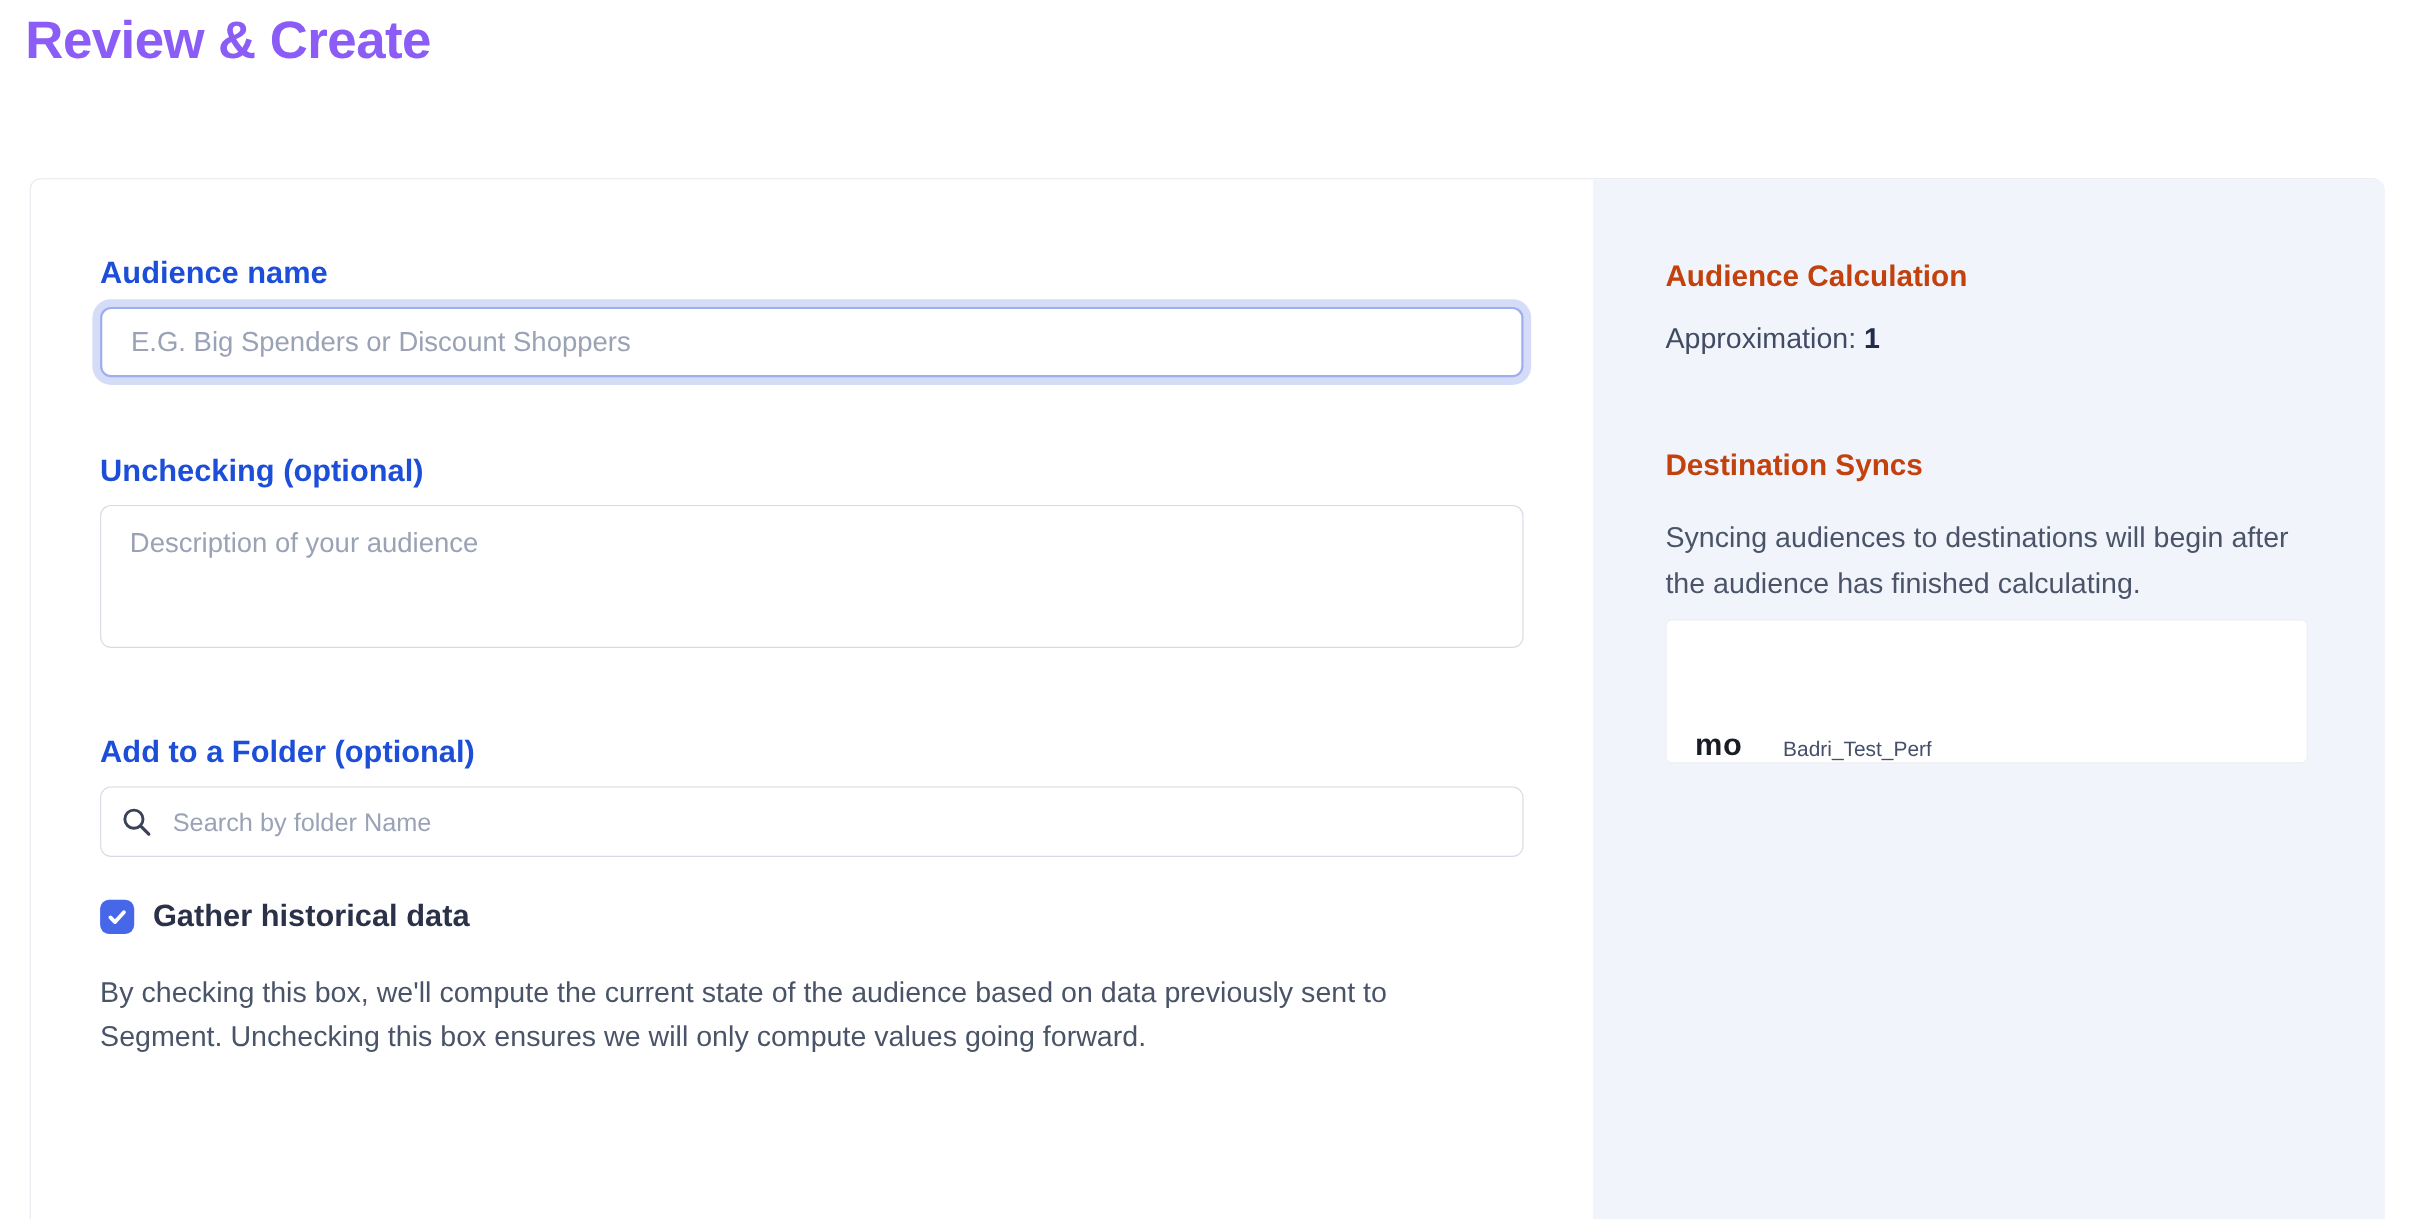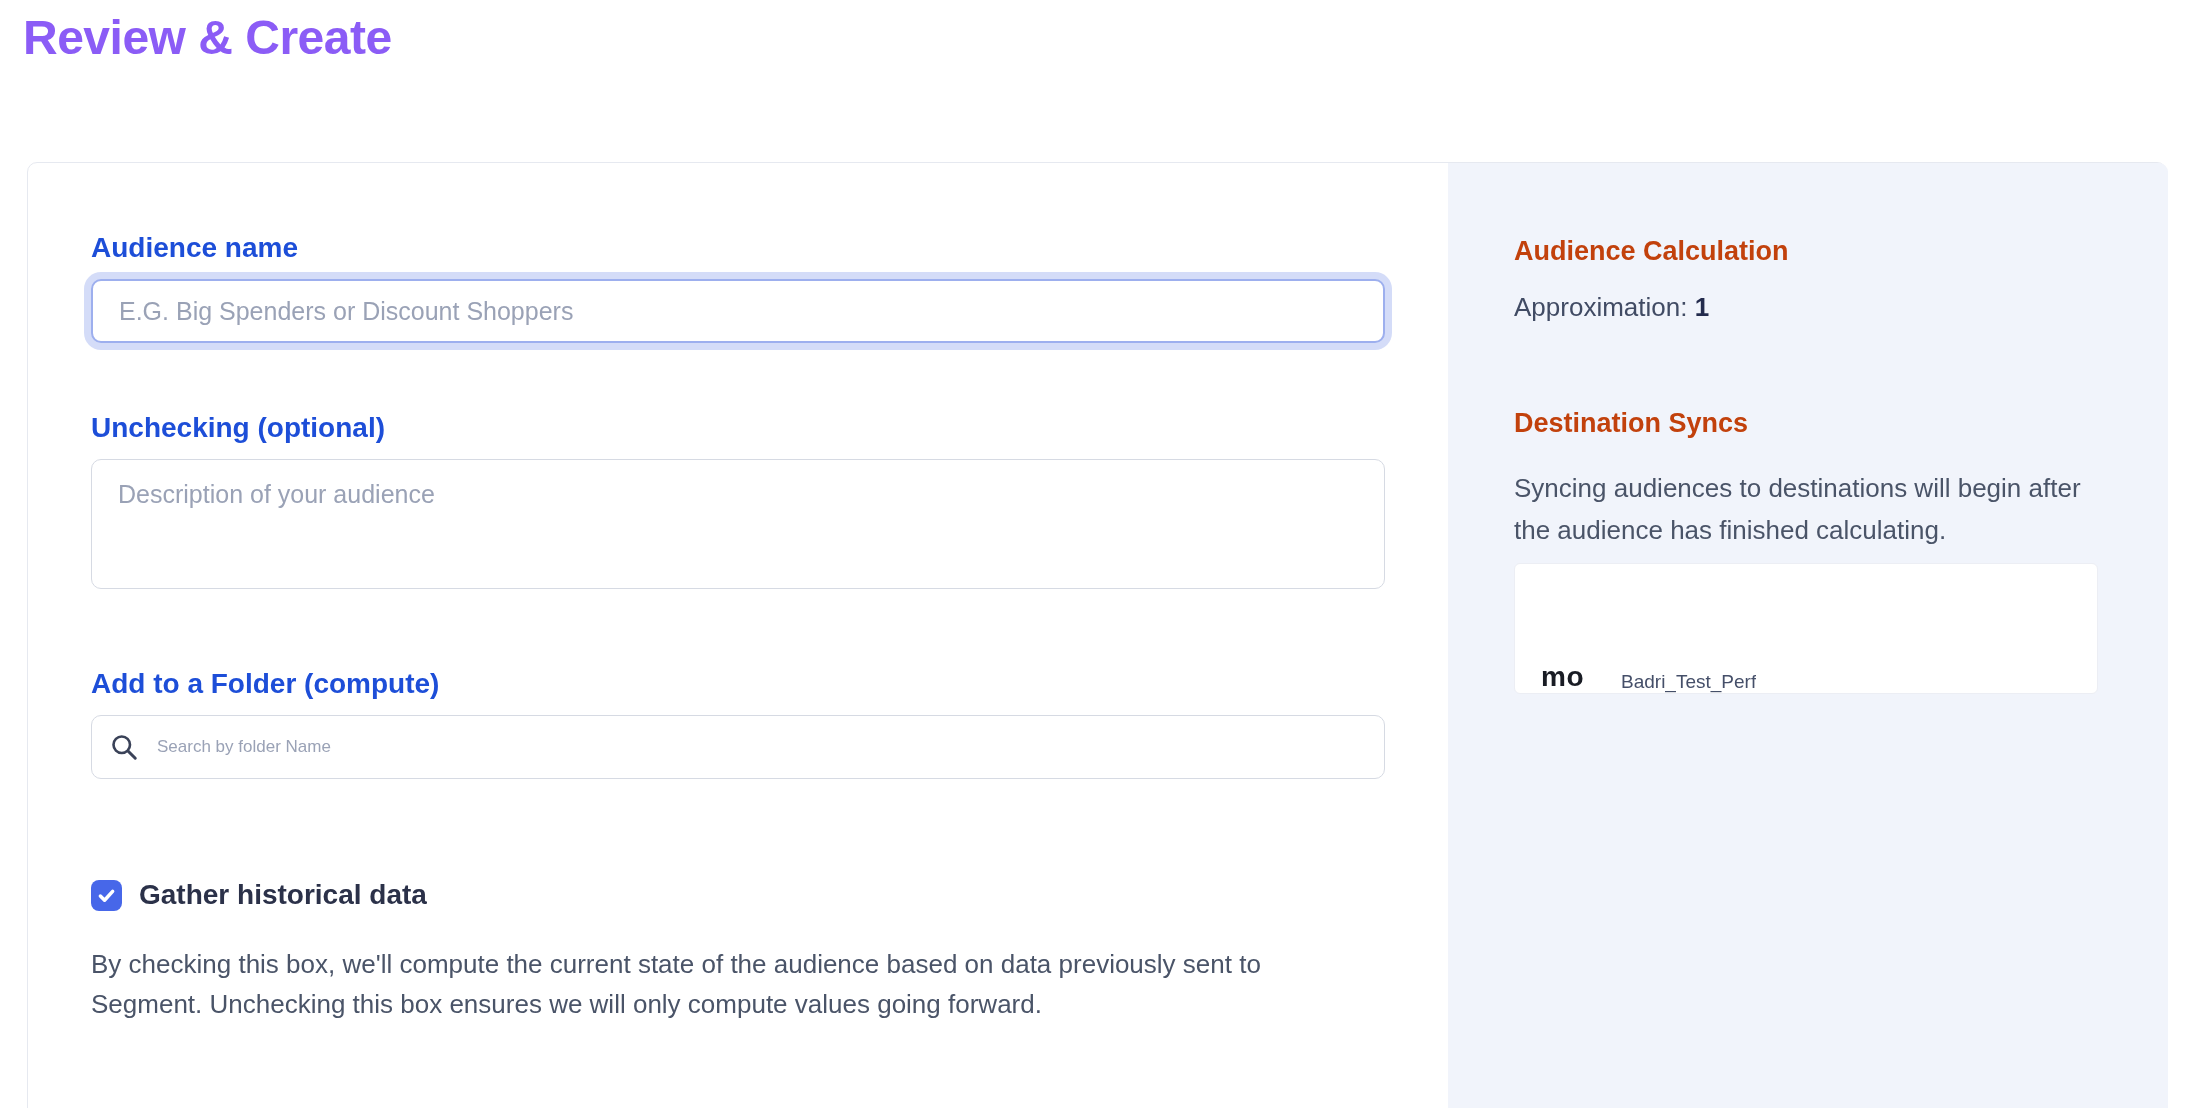--- a/index.html
+++ b/index.html
@@ -58,24 +58,24 @@
   .search-wrap {
     display: flex; align-items: center;
     width: 100%; height: 64px;
     border: 1.5px solid #d6dae3; border-radius: 10px;
     padding: 0 20px 0 17px;
     background: #fff;
   }
   .search-wrap .icon { flex: none; display: flex; margin-right: 18px; }
   .search-field {
     flex: 1; border: none; outline: none; background: transparent;
-    font-family: inherit; font-size: 17px; color: #2a3147;
+    font-family: inherit; font-size: 23px; color: #2a3147;
   }
   .checkbox-row {
-    margin-top: 100px;
+    margin-top: 38px;
     display: flex; align-items: center;
   }
   .checkbox {
     width: 31px; height: 31px; flex: none;
     background: #4767e9; border-radius: 8px;
     display: flex; align-items: center; justify-content: center;
     cursor: pointer;
   }
   .checkbox-label {
     margin-left: 17px;
@@ -137,21 +137,21 @@
 
     <label class="field-label">Audience name</label>
     <input class="text-input focused" type="text" placeholder="E.G. Big Spenders or Discount Shoppers" style="">
 
     <div class="group-desc">
       <label class="field-label">Unchecking (optional)</label>
       <textarea class="text-area" placeholder="Description of your audience" style=""></textarea>
     </div>
 
     <div class="group-folder">
-      <label class="field-label">Add to a Folder (compute)</label>
+      <label class="field-label">Add to a Folder (optional)</label>
       <div class="search-wrap">
         <span class="icon">
           <svg width="30" height="30" viewBox="0 0 24 24" fill="none">
             <circle cx="10.2" cy="10.2" r="6.6" stroke="#3a4258" stroke-width="2.1"></circle>
             <line x1="15.2" y1="15.2" x2="21" y2="21" stroke="#3a4258" stroke-width="2.4" stroke-linecap="round"></line>
           </svg>
         </span>
         <input class="search-field" type="text" placeholder="Search by folder Name" style="">
       </div>
     </div>

